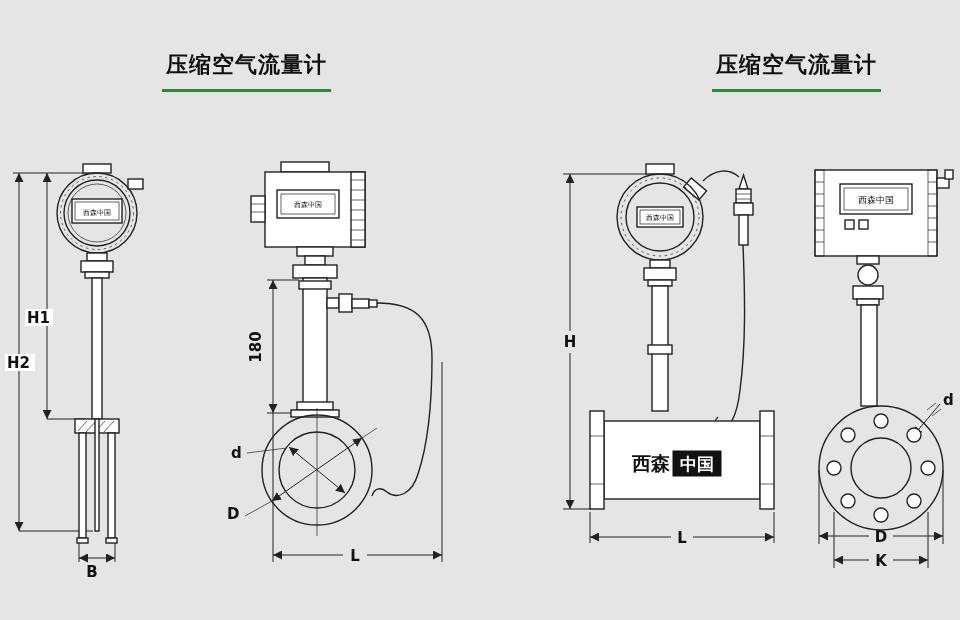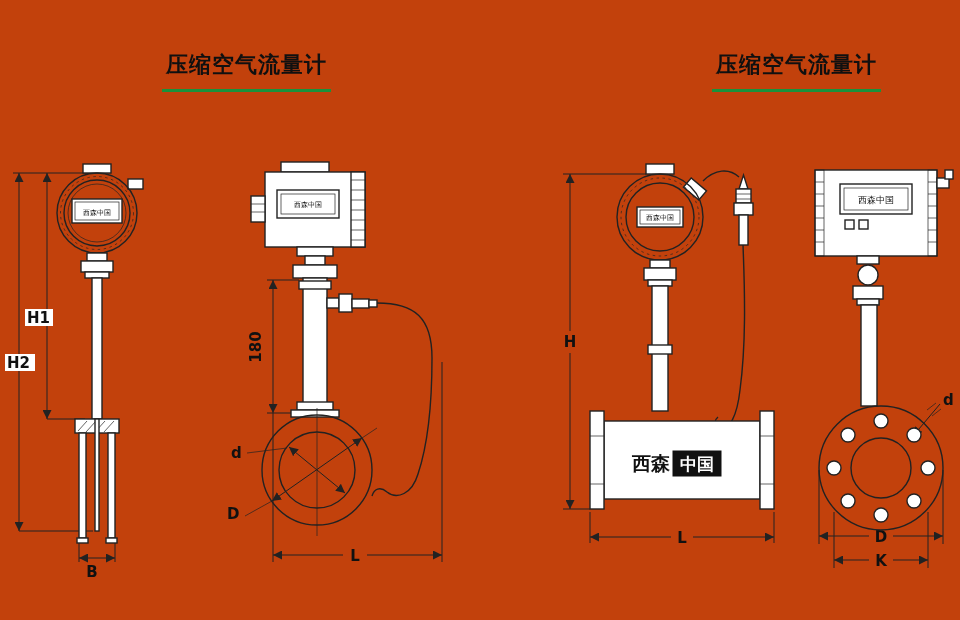--- a/index.html
+++ b/index.html
@@ -1,16 +1,16 @@
 <!DOCTYPE html>
 <html><head>
 <meta charset="utf-8">
 <style>
   html,body{margin:0;padding:0;background:#fff;}
-  .canvas{position:relative;width:960px;height:620px;background:#c2410c;overflow:hidden;
+  .canvas{position:relative;width:960px;height:620px;background:#e5e5e5;overflow:hidden;
           font-family:"DejaVu Sans",sans-serif;}
   .heading{position:absolute;font-weight:bold;font-size:22px;color:#101010;
            letter-spacing:1px;padding:0 4px 9px 4px;border-bottom:3px solid #19923c;}
   .heading-left{left:162px;top:50px;}
   .heading-right{left:712px;top:50px;}
   svg{position:absolute;overflow:visible;}
   .ol{stroke:#222;fill:none;stroke-width:1.4;}
   .fl{stroke:#222;fill:#fff;stroke-width:1.4;}
   .dim{stroke:#222;fill:none;stroke-width:1;}
   .thin{stroke:#222;fill:none;stroke-width:0.7;}

